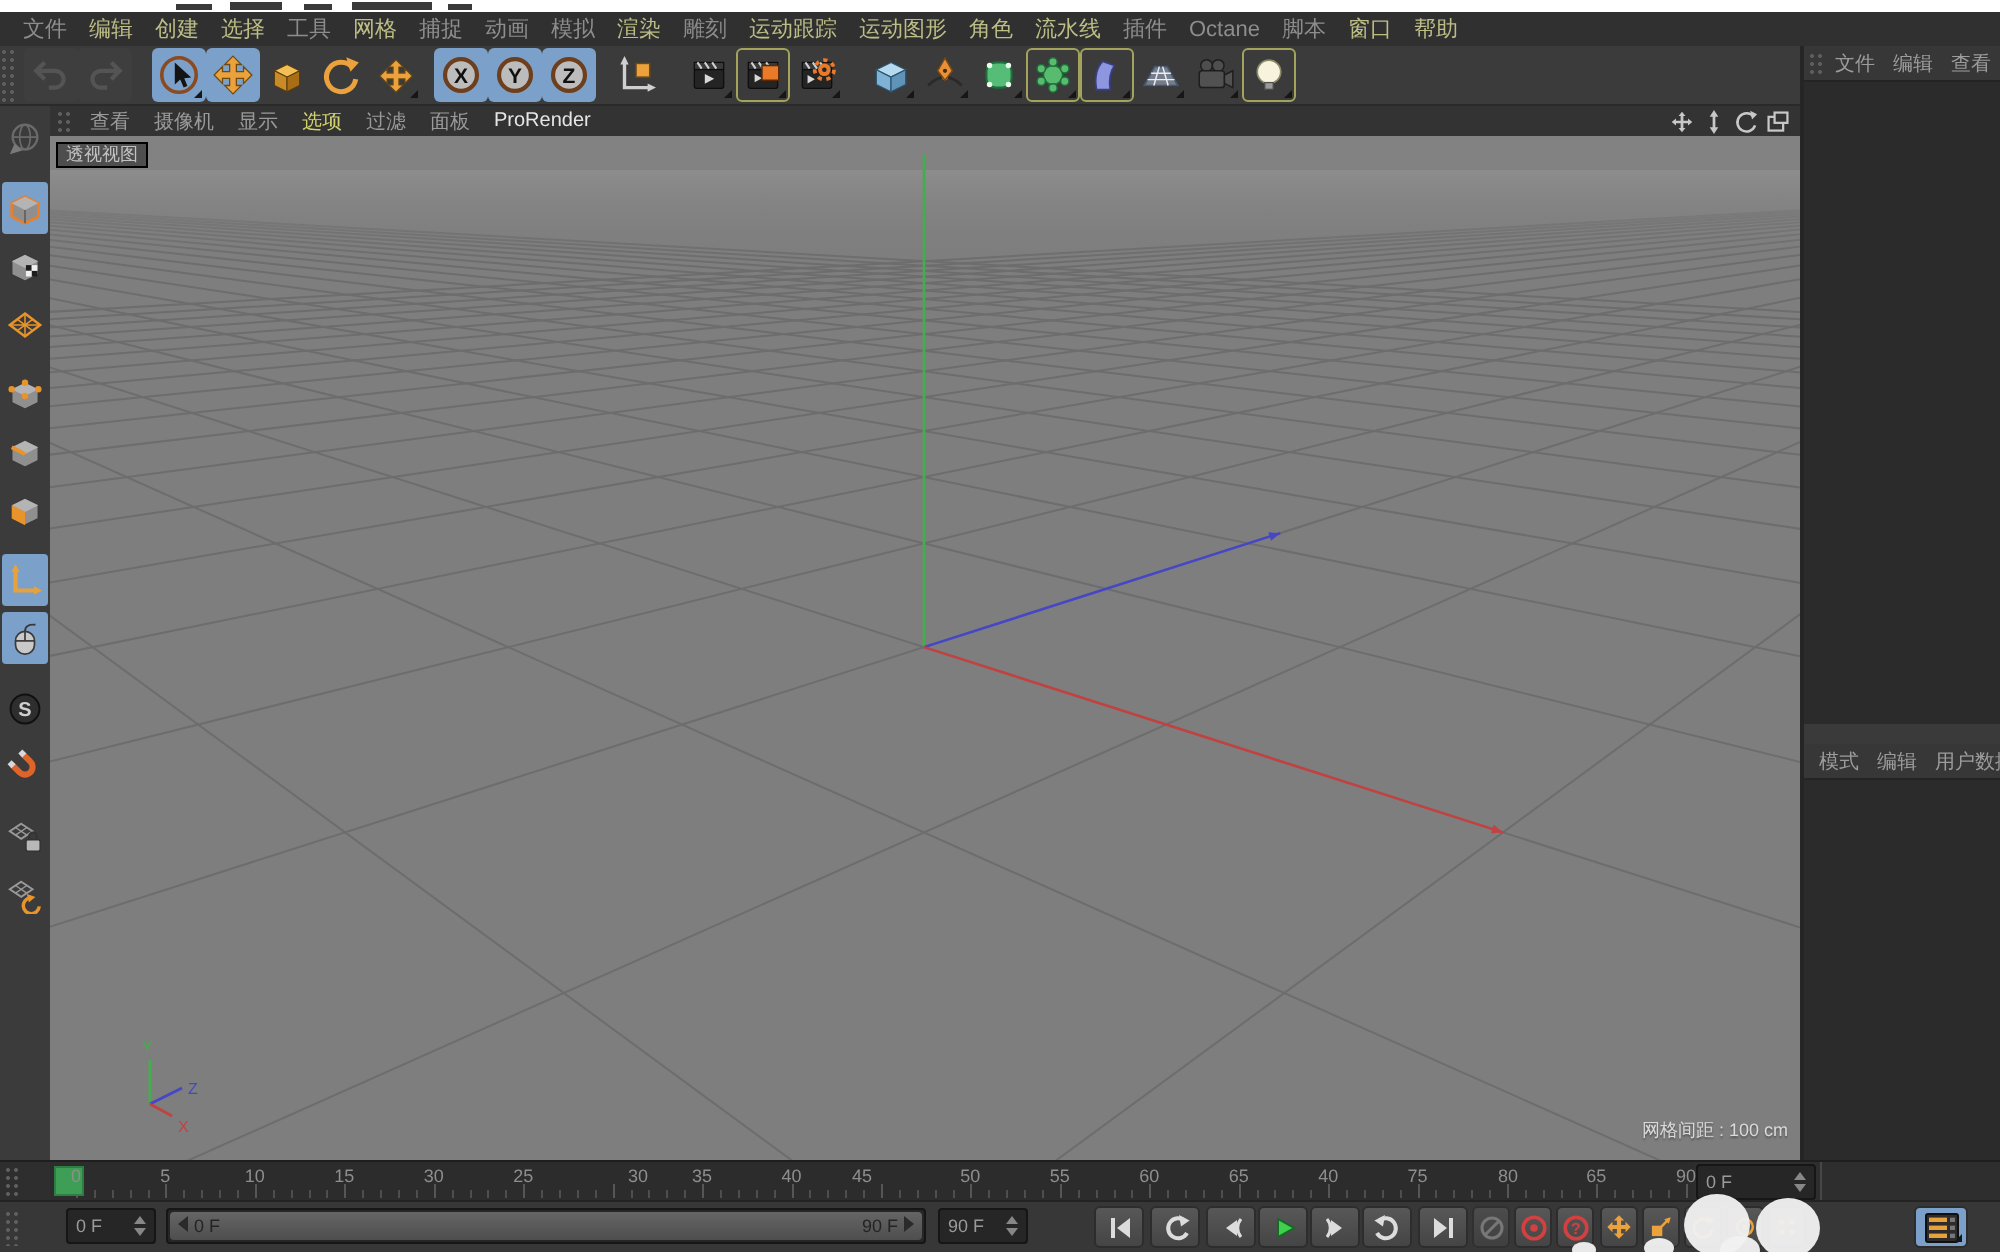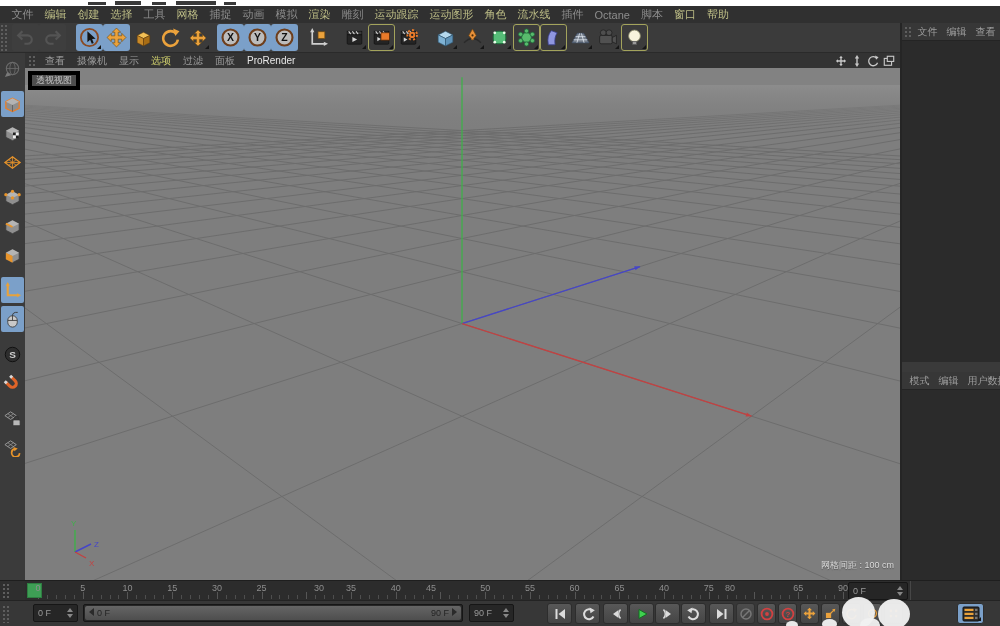--- a/index.html
+++ b/index.html
@@ -44,21 +44,21 @@
 
   
   #viewport { left:25px; top:53px; width:875px; height:527px; }
   #vpmenu { position:absolute; left:0; top:0; width:875px; height:15px; background:#333333;
             display:flex; align-items:center; font-size:10px; color:#9a9a9a; padding-left:3px; }
   .vpm { padding:0 6px; white-space:nowrap; }
   .vpm.hl { color:#d2d26e; }
   .vpm.pro { color:#e6e6e6; }
   #vpicons { margin-left:auto; display:flex; gap:4px; padding-right:5px; align-items:center; }
   #vpcanvas { position:absolute; left:0; top:15px; width:875px; height:512px; background:#7e7e7e; overflow:hidden; }
-  #vp-label { position:absolute; left:3px; top:3px; background:#4e4e4e; border:4px solid #000000;
+  #vp-label { position:absolute; left:3px; top:3px; background:#4e4e4e; border:1px solid #000000;
               color:#c2c2c2; font-size:9px; line-height:11px; padding:0 4px; }
   #grid-info { position:absolute; right:6px; bottom:8px; color:#dadada; font-size:9px;
                text-shadow:0 1px 1px rgba(0,0,0,.35); }
 
   
   #rightpanel { left:900px; top:23px; width:100px; height:557px; background:#2b2b2b; border-left:2px solid #252525; }
   .pmenu { height:17px; background:#373737; display:flex; align-items:center; font-size:10px;
            color:#9c9c9c; padding-left:2px; white-space:nowrap; overflow:hidden; }
   .pmi { padding:0 4.5px; }
   .pbody { background:#2b2b2b; }
@@ -574,21 +574,21 @@
       <span class="tick" style="left:294px">30</span>
       <span class="tick" style="left:326px">35</span>
       <span class="tick" style="left:370.8px">40</span>
       <span class="tick" style="left:406px">45</span>
       <span class="tick" style="left:460.2px">50</span>
       <span class="tick" style="left:504.9px">55</span>
       <span class="tick" style="left:549.6px">60</span>
       <span class="tick" style="left:594.4px">65</span>
       <span class="tick" style="left:639.1px">40</span>
       <span class="tick" style="left:683.8px">75</span>
-      <span class="tick" style="left:705px">80</span>
+      <span class="tick" style="left:729px">80</span>
       <span class="tick" style="left:773.2px">65</span>
       <span class="tick" style="left:818px">90</span>
     </div>
     <div class="fld" style="left:848px;top:1px;width:60px;height:18px">
       <span class="val">0 F</span>
       <span class="spin">
           <span class="up"></span>
           <span class="dn"></span>
         </span>
     </div>

